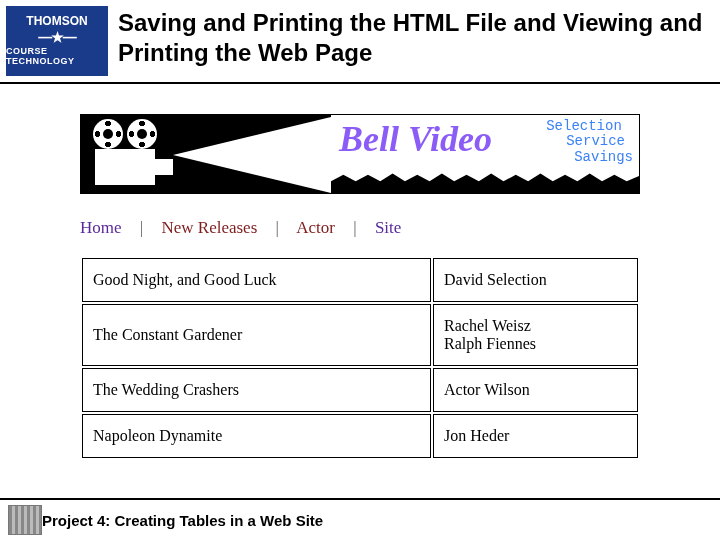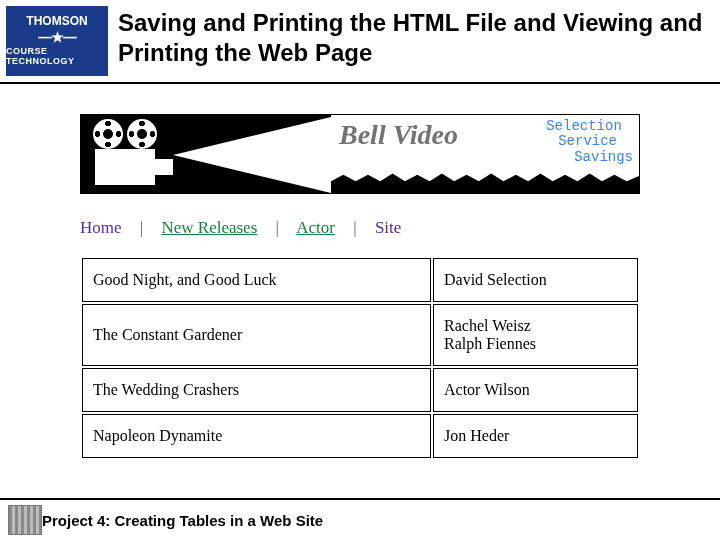--- a/index.html
+++ b/index.html
@@ -119,36 +119,36 @@
     flex: 1;
     background: #fff;
     position: relative;
     display: flex;
     flex-direction: column;
   }
   .brand {
     font-family: "Comic Sans MS", cursive;
     font-style: italic;
     font-weight: bold;
-    color: #737373;
-    font-size: 28px;
+    color: #8b5cf6;
+    font-size: 36px;
     line-height: 1;
     padding: 6px 0 0 8px;
   }
   .tags {
     position: absolute;
     right: 6px;
     top: 4px;
     text-align: left;
     font-family: Liberation Mono, monospace;
     font-size: 14px;
     color: #3b82f6;
     line-height: 1.1;
   }
-  .tags div:nth-child(2){ margin-left: 12px; }
+  .tags div:nth-child(2){ margin-left: 20px; }
   .tags div:nth-child(3){ margin-left: 28px; }
   .silhouettes {
     position: absolute;
     bottom: 0; left: 0; right: 0;
     height: 26px;
     background: #000;
     clip-path: polygon(
       0% 100%, 0% 55%,
       4% 30%, 8% 55%, 12% 30%, 16% 55%, 20% 25%, 24% 55%,
       28% 30%, 32% 55%, 36% 25%, 40% 55%, 44% 30%, 48% 55%,
@@ -159,21 +159,21 @@
   }
   .nav {
     width: 560px;
     margin: 24px auto 0 auto;
     font-family: "Times New Roman", serif;
     font-size: 17px;
     color: #333;
   }
   .nav span.sep { margin: 0 14px; color: #666; }
   .nav a { color: #5a2a9a; text-decoration: none; }
-  .nav .plain { color: #15803d; text-decoration: underline; }
+  .nav .plain { color: #7f1d1d; }
   .movies {
     width: 560px;
     margin: 18px auto 0 auto;
     border-collapse: separate;
     border-spacing: 2px;
     font-family: "Times New Roman", serif;
     font-size: 16px;
   }
   .movies td {
     border: 1px solid #000;

